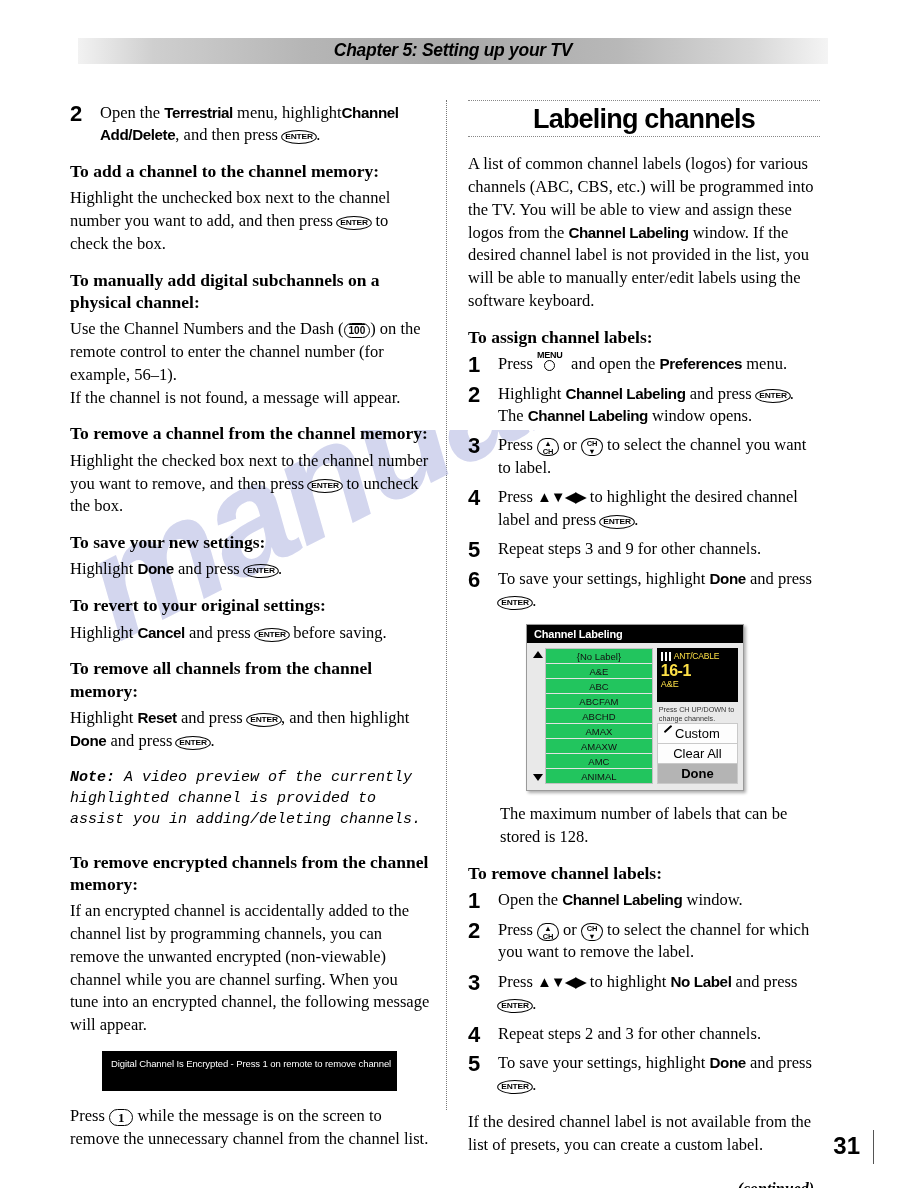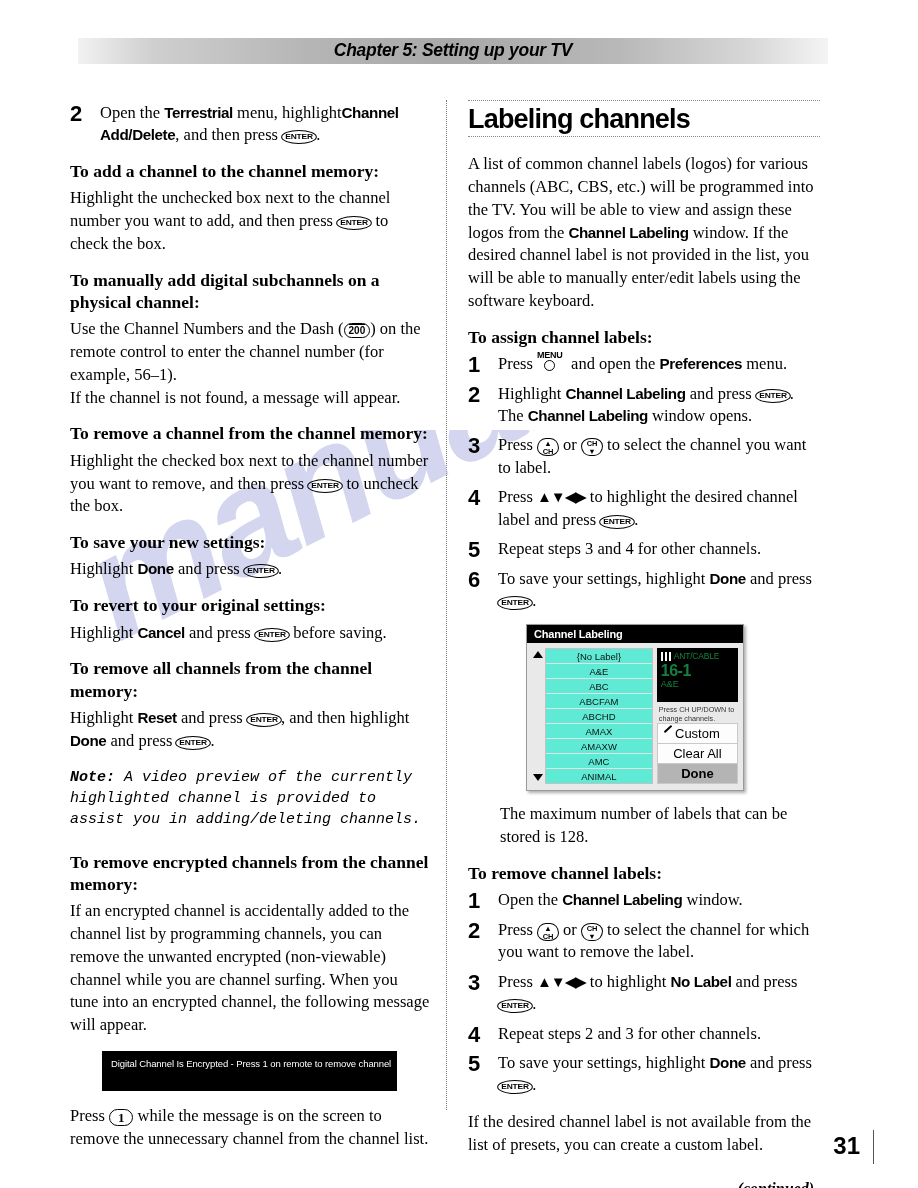--- a/index.html
+++ b/index.html
@@ -220,20 +220,21 @@
     border-bottom:1px dotted #888;
     padding:4px 0 3px 0;
     margin-bottom:16px;
   }
   #section-heading {
     font-family:"Liberation Sans", sans-serif;
     font-weight:bold;
     font-size:27px;
     letter-spacing:-0.8px;
     line-height:1.05;
+    text-align:center;
   }
 
   
   #figure-wrap {
     position:relative;
     margin:12px 0 12px 58px;
     width:222px;
   }
   #cl-window {
     position:relative;
@@ -260,36 +261,36 @@
     flex-direction:column;
     justify-content:space-between;
     align-items:center;
     padding:3px 0 3px 0;
   }
   .tri { width:0; height:0; }
   .tri.up { border-left:5px solid transparent; border-right:5px solid transparent; border-bottom:7px solid #000; }
   .tri.down { border-left:5px solid transparent; border-right:5px solid transparent; border-top:7px solid #000; }
   #cl-list {
     flex:1;
-    background:#5eead4;
+    background:#22c55e;
     border:1px solid #c2c2c2;
   }
   #cl-list .row {
     font-family:"Liberation Sans", sans-serif;
     font-size:9.5px;
     text-align:center;
     padding:1.5px 0;
     border-bottom:1px solid #e3e3e3;
     color:#111;
   }
   #cl-list .row:last-child { border-bottom:none; }
   #cl-rightcol { width:84px; margin-left:4px; display:flex; flex-direction:column; }
   #cl-preview {
     background:#000;
-    color:#15803d;
+    color:#fde047;
     padding:3px 4px 4px 4px;
     height:54px;
   }
   #cl-preview .src-row { display:flex; align-items:center; gap:3px; }
   #cl-antenna {
     width:10px; height:9px;
     background:
       linear-gradient(#fff,#fff) 0 0/2px 9px no-repeat,
       linear-gradient(#fff,#fff) 4px 0/2px 9px no-repeat,
       linear-gradient(#fff,#fff) 8px 0/2px 9px no-repeat;
@@ -374,21 +375,21 @@
     <span>Open the </span><span class="ui">Terrestrial</span><span> menu, highlight</span><span class="ui">Channel Add/Delete</span><span>, and then press </span><span class="key-enter">ENTER</span><span>.</span>
   </div>
 
   <div class="h-sub">To add a channel to the channel memory:</div>
   <div class="body-p">
     <span>Highlight the unchecked box next to the channel number you want to add, and then press </span><span class="key-enter">ENTER</span><span> to check the box.</span>
   </div>
 
   <div class="h-sub">To manually add digital subchannels on a physical channel:</div>
   <div class="body-p tight">
-    <span>Use the Channel Numbers and the Dash (</span><span class="key-dash"><span>200</span></span><span>) on the remote control to enter the channel number (for example, 56–1).</span>
+    <span>Use the Channel Numbers and the Dash (</span><span class="key-dash"><span>100</span></span><span>) on the remote control to enter the channel number (for example, 56–1).</span>
   </div>
   <div class="body-p">If the channel is not found, a message will appear.</div>
 
   <div class="h-sub">To remove a channel from the channel memory:</div>
   <div class="body-p">
     <span>Highlight the checked box next to the channel number you want to remove, and then press </span><span class="key-enter">ENTER</span><span> to uncheck the box.</span>
   </div>
 
   <div class="h-sub">To save your new settings:</div>
   <div class="body-p">
@@ -448,21 +449,21 @@
     <span>Press </span><span class="key-ch">▲<br><span>CH</span></span><span> or </span><span class="key-ch down"><span>CH</span><br>▼</span><span> to select the channel you want to label.</span>
   </div>
 
   <div class="step">
     <span class="num">4</span>
     <span>Press </span><span class="arrows">▲▼◀▶</span><span> to highlight the desired channel label and press </span><span class="key-enter">ENTER</span><span>.</span>
   </div>
 
   <div class="step">
     <span class="num">5</span>
-    <span>Repeat steps 3 and 4 for other channels.</span>
+    <span>Repeat steps 3 and 9 for other channels.</span>
   </div>
 
   <div class="step">
     <span class="num">6</span>
     <span>To save your settings, highlight </span><span class="ui">Done</span><span> and press </span><span class="key-enter">ENTER</span><span>.</span>
   </div>
 
   <div id="figure-wrap">
     <div id="cl-window">
       <div id="cl-titlebar">Channel Labeling</div>

